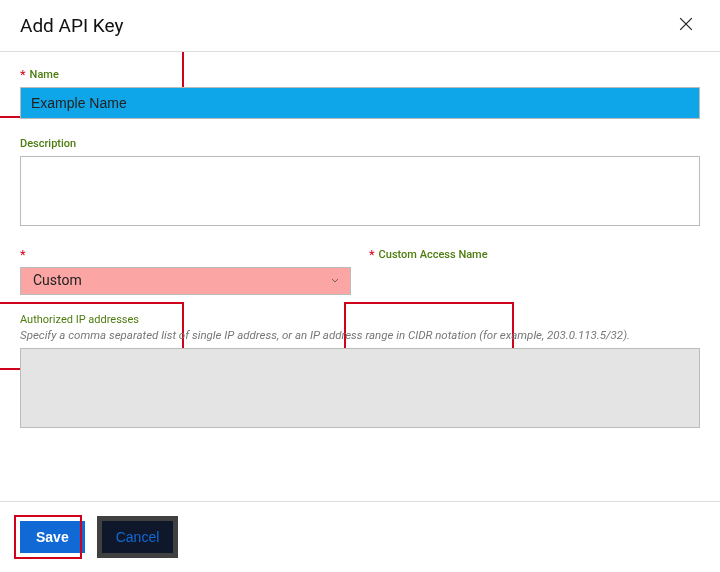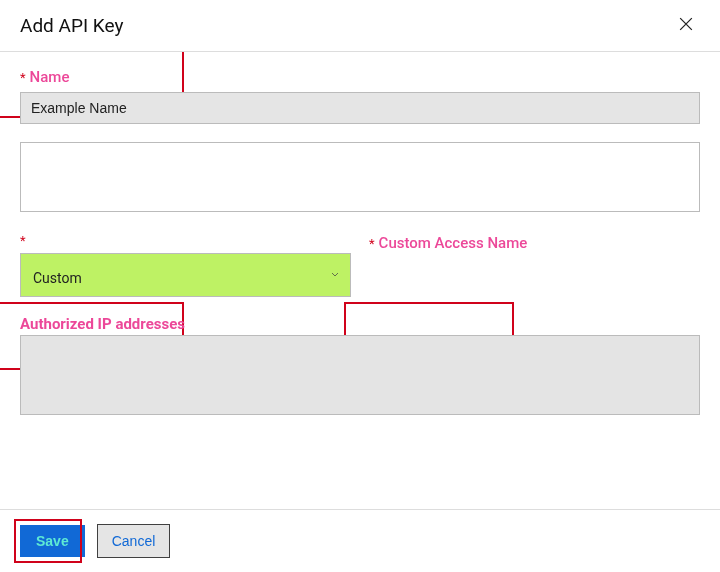--- a/index.html
+++ b/index.html
@@ -6,34 +6,34 @@
 body { font-family: -apple-system, BlinkMacSystemFont, "Segoe UI", Roboto, Helvetica, Arial, sans-serif; background: #fff; width: 720px; height: 572px; overflow: hidden; position: relative; }
 .modal { width: 100%; height: 100%; display: flex; flex-direction: column; border-radius: 7px; }
 .modal-header { display: flex; align-items: center; justify-content: space-between; padding: 10px 20px 10px 20px; border-bottom: 1px solid #ddd; }
 .modal-title { font-size: 19px; font-weight: 400; color: #111; }
 .close-btn { background: none; border: none; cursor: pointer; padding: 4px; display: flex; align-items: center; justify-content: center; }
 .close-btn svg { width: 20px; height: 20px; stroke: #222; stroke-width: 1.5; }
 .modal-body { flex: 1; padding: 16px 20px 10px 20px; overflow: auto; position: relative; }
 .field { margin-bottom: 18px; position: relative; }
 .label-row { display: flex; align-items: center; margin-bottom: 6px; }
 .req { color: #d0021b; font-size: 13px; margin-right: 4px; line-height: 1; }
-.label { font-size: 15px; font-weight: 500; color: #ec4899; }
-.text-input { width: 100%; height: 32px; border: 1px solid #bbb; padding: 4px 10px; font-size: 14px; color: #222; background: #e5e5e5; }
+.label { font-size: 11px; font-weight: 500; color: #4d7c0f; }
+.text-input { width: 100%; height: 32px; border: 1px solid #bbb; padding: 4px 10px; font-size: 14px; color: #222; background: #0ea5e9; }
 .textarea { width: 100%; height: 70px; border: 1px solid #bbb; padding: 6px 10px; font-size: 14px; color: #222; background: #fff; resize: none; }
 .row-2 { display: flex; gap: 18px; }
 .col { flex: 1; }
 .select-wrap { position: relative; }
-.select-input { width: 100%; height: 44px; border: 1px solid #bbb; padding: 16px 30px 4px 12px; font-size: 14px; color: #222; background: #bef264; appearance: none; -webkit-appearance: none; cursor: pointer; }
+.select-input { width: 100%; height: 28px; border: 1px solid #bbb; padding: 4px 30px 4px 12px; font-size: 14px; color: #222; background: #fca5a5; appearance: none; -webkit-appearance: none; cursor: pointer; }
 .chevron { position: absolute; right: 10px; top: 50%; transform: translateY(-50%); pointer-events: none; }
 .chevron svg { width: 12px; height: 12px; stroke: #444; stroke-width: 1.5; fill: none; }
 .hint { font-size: 11.5px; font-style: italic; color: #777; margin-top: 2px; margin-bottom: 6px; }
 .ip-box { width: 100%; height: 80px; border: 1px solid #bbb; background: #e4e4e4; }
 .modal-footer { border-top: 1px solid #ddd; padding: 14px 20px; display: flex; gap: 12px; align-items: center; }
-.btn-primary { background: #1169d6; color: #5eead4; border: none; padding: 8px 16px; font-size: 14px; font-weight: 600; cursor: pointer; }
-.btn-secondary { background: #e5e5e5; color: #1169d6; border: 1px solid #404040; padding: 8px 14px; font-size: 14px; font-weight: 500; cursor: pointer; }
+.btn-primary { background: #1169d6; color: #ffffff; border: none; padding: 8px 16px; font-size: 14px; font-weight: 600; cursor: pointer; }
+.btn-secondary { background: #0f172a; color: #1169d6; border: 5px solid #404040; padding: 8px 14px; font-size: 14px; font-weight: 500; cursor: pointer; }
 .hl { position: absolute; border: 2px solid #d0021b; pointer-events: none; }
 </style>
 </head>
 <body>
 
 <div class="modal">
   <div class="modal-header">
     <div class="modal-title">Add API Key</div>
     <button class="close-btn">
       <span>
@@ -52,20 +52,23 @@
 
     <div class="field">
       <div class="label-row">
         <span class="req">*</span>
         <span class="label">Name</span>
       </div>
       <input class="text-input" type="text" value="Example Name" style="">
     </div>
 
     <div class="field">
+      <div class="label-row">
+        <span class="label">Description</span>
+      </div>
       <textarea class="textarea" style=""></textarea>
     </div>
 
     <div class="row-2" style="margin-bottom:18px;">
       <div class="col">
         <div class="label-row">
           <span class="req">*</span>
         </div>
         <div class="select-wrap">
           <div class="select-input">
@@ -81,22 +84,23 @@
       <div class="col">
         <div class="label-row">
           <span class="req">*</span>
           <span class="label">Custom Access Name</span>
         </div>
       </div>
     </div>
 
     <div class="field">
       <div class="label-row" style="margin-bottom:2px;">
-        <span class="label" style="font-weight:700;">Authorized IP addresses</span>
+        <span class="label" style="font-weight:400;">Authorized IP addresses</span>
       </div>
+      <div class="hint">Specify a comma separated list of single IP address, or an IP address range in CIDR notation (for example, 203.0.113.5/32).</div>
       <div class="ip-box"></div>
     </div>
 
   </div>
 
   <div class="modal-footer">
     <div style="position:relative; display:inline-block;">
       <div class="hl" style="left:-6px; top:-6px; width:68px; height:44px;"></div>
       <button class="btn-primary">Save</button>
     </div>

